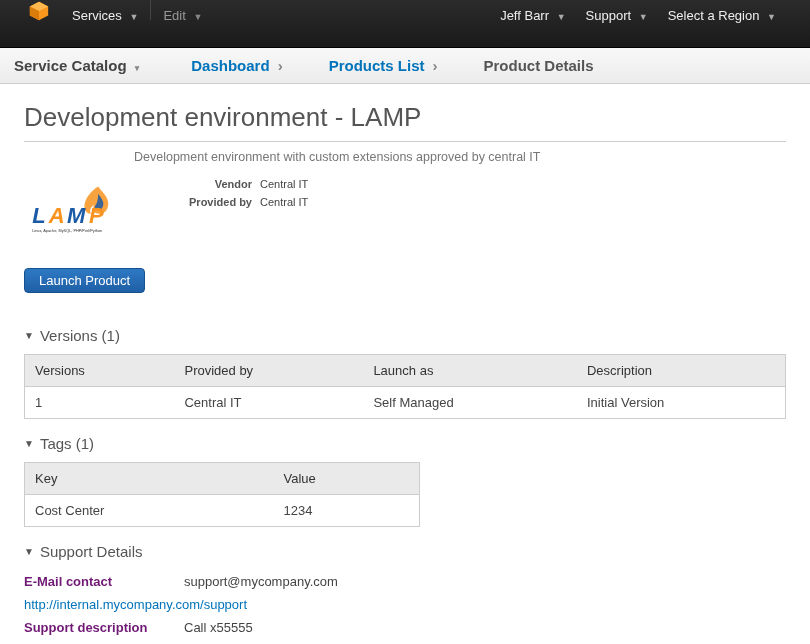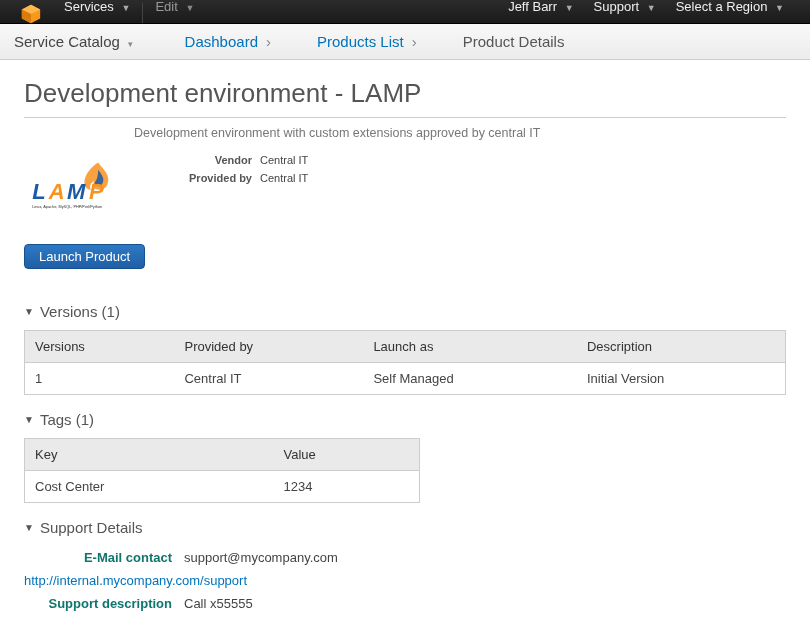--- a/index.html
+++ b/index.html
@@ -6,25 +6,25 @@
   body {
     font-family: "Helvetica Neue", Arial, sans-serif;
     font-size: 13px;
     color: #333;
     background: #fff;
     width: 810px;
   }
   
   .topbar {
     background: linear-gradient(#2b2b2b, #1a1a1a);
-    height: 24px;
-    display: flex;
-    align-items: flex-end;
+    height: 48px;
+    display: flex;
+    align-items: flex-start;
     color: #ddd;
-    padding: 0 16px;
+    padding: 0 24px;
     border-bottom: 1px solid #000;
   }
   .topbar .aws-logo {
     width: 24px;
     height: 20px;
     margin: 0 10px 0 4px;
     display: inline-block;
   }
   .topbar .menu-item {
     padding: 0 10px;
@@ -45,20 +45,21 @@
   .caret-gray { font-size: 9px; margin-left: 4px; color: #888; }
   
   .navbar {
     background: linear-gradient(#f8f8f8, #ececec);
     height: 36px;
     border-bottom: 1px solid #ccc;
     display: flex;
     align-items: center;
     padding: 0 14px;
     font-size: 15px;
+    font-weight: bold;
   }
   .navbar .service-name {
     color: #444;
     margin-right: 14px;
     cursor: pointer;
   }
   .navbar .crumb {
     color: #0073bb;
     cursor: pointer;
     padding-left: 38px;
@@ -169,23 +170,22 @@
   }
   table.tags { width: 52%; }
   
   .support-kv {
     display: flex;
     font-size: 13px;
     margin: 8px 0;
   }
   .support-kv .k {
     width: 160px;
-    text-align: right;
     font-weight: bold;
-    color: #0f766e;
+    color: #701a75;
     padding-right: 12px;
   }
   .support-kv .v { color: #444; }
   .support-kv .v.link { color: #0073bb; cursor: pointer; }
   
   .lamp-logo { position: relative; width: 100px; height: 55px; }
   .flame-path { fill: #f7931e; fill-opacity: 0.85; }
   .flame-inner { fill: #1b5aa6; fill-opacity: 0.85; }
 </style>
 </head>

